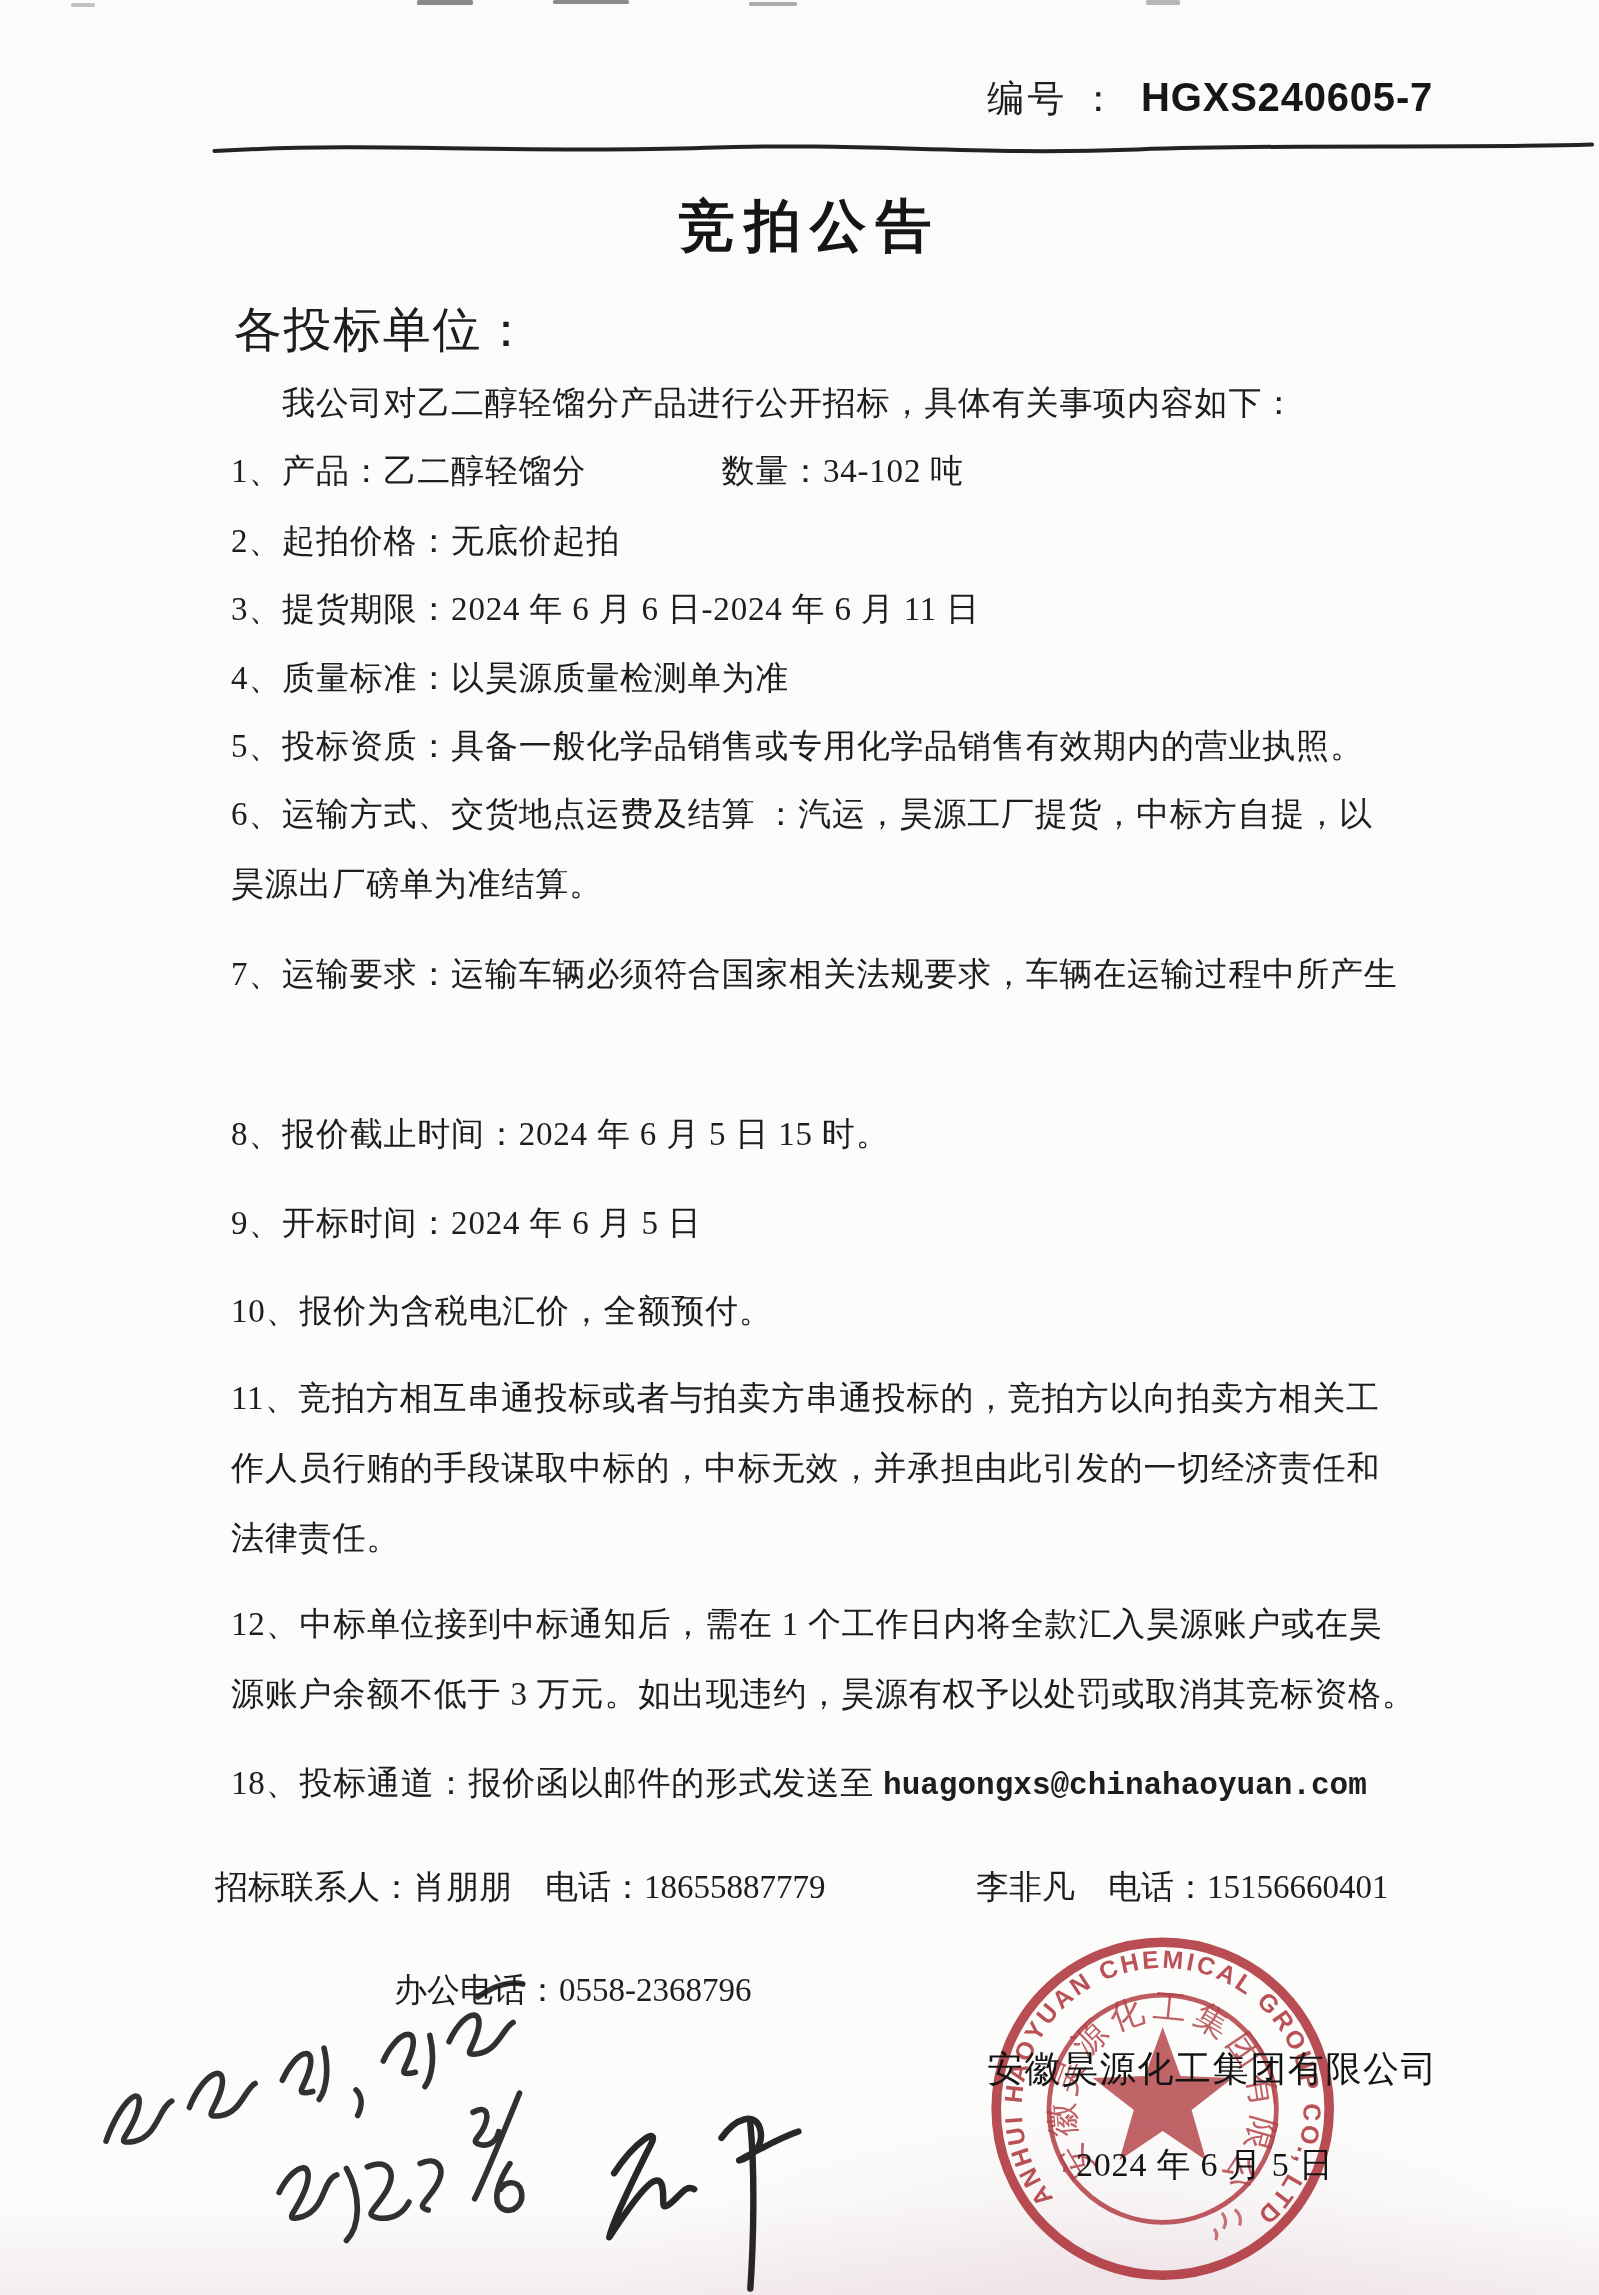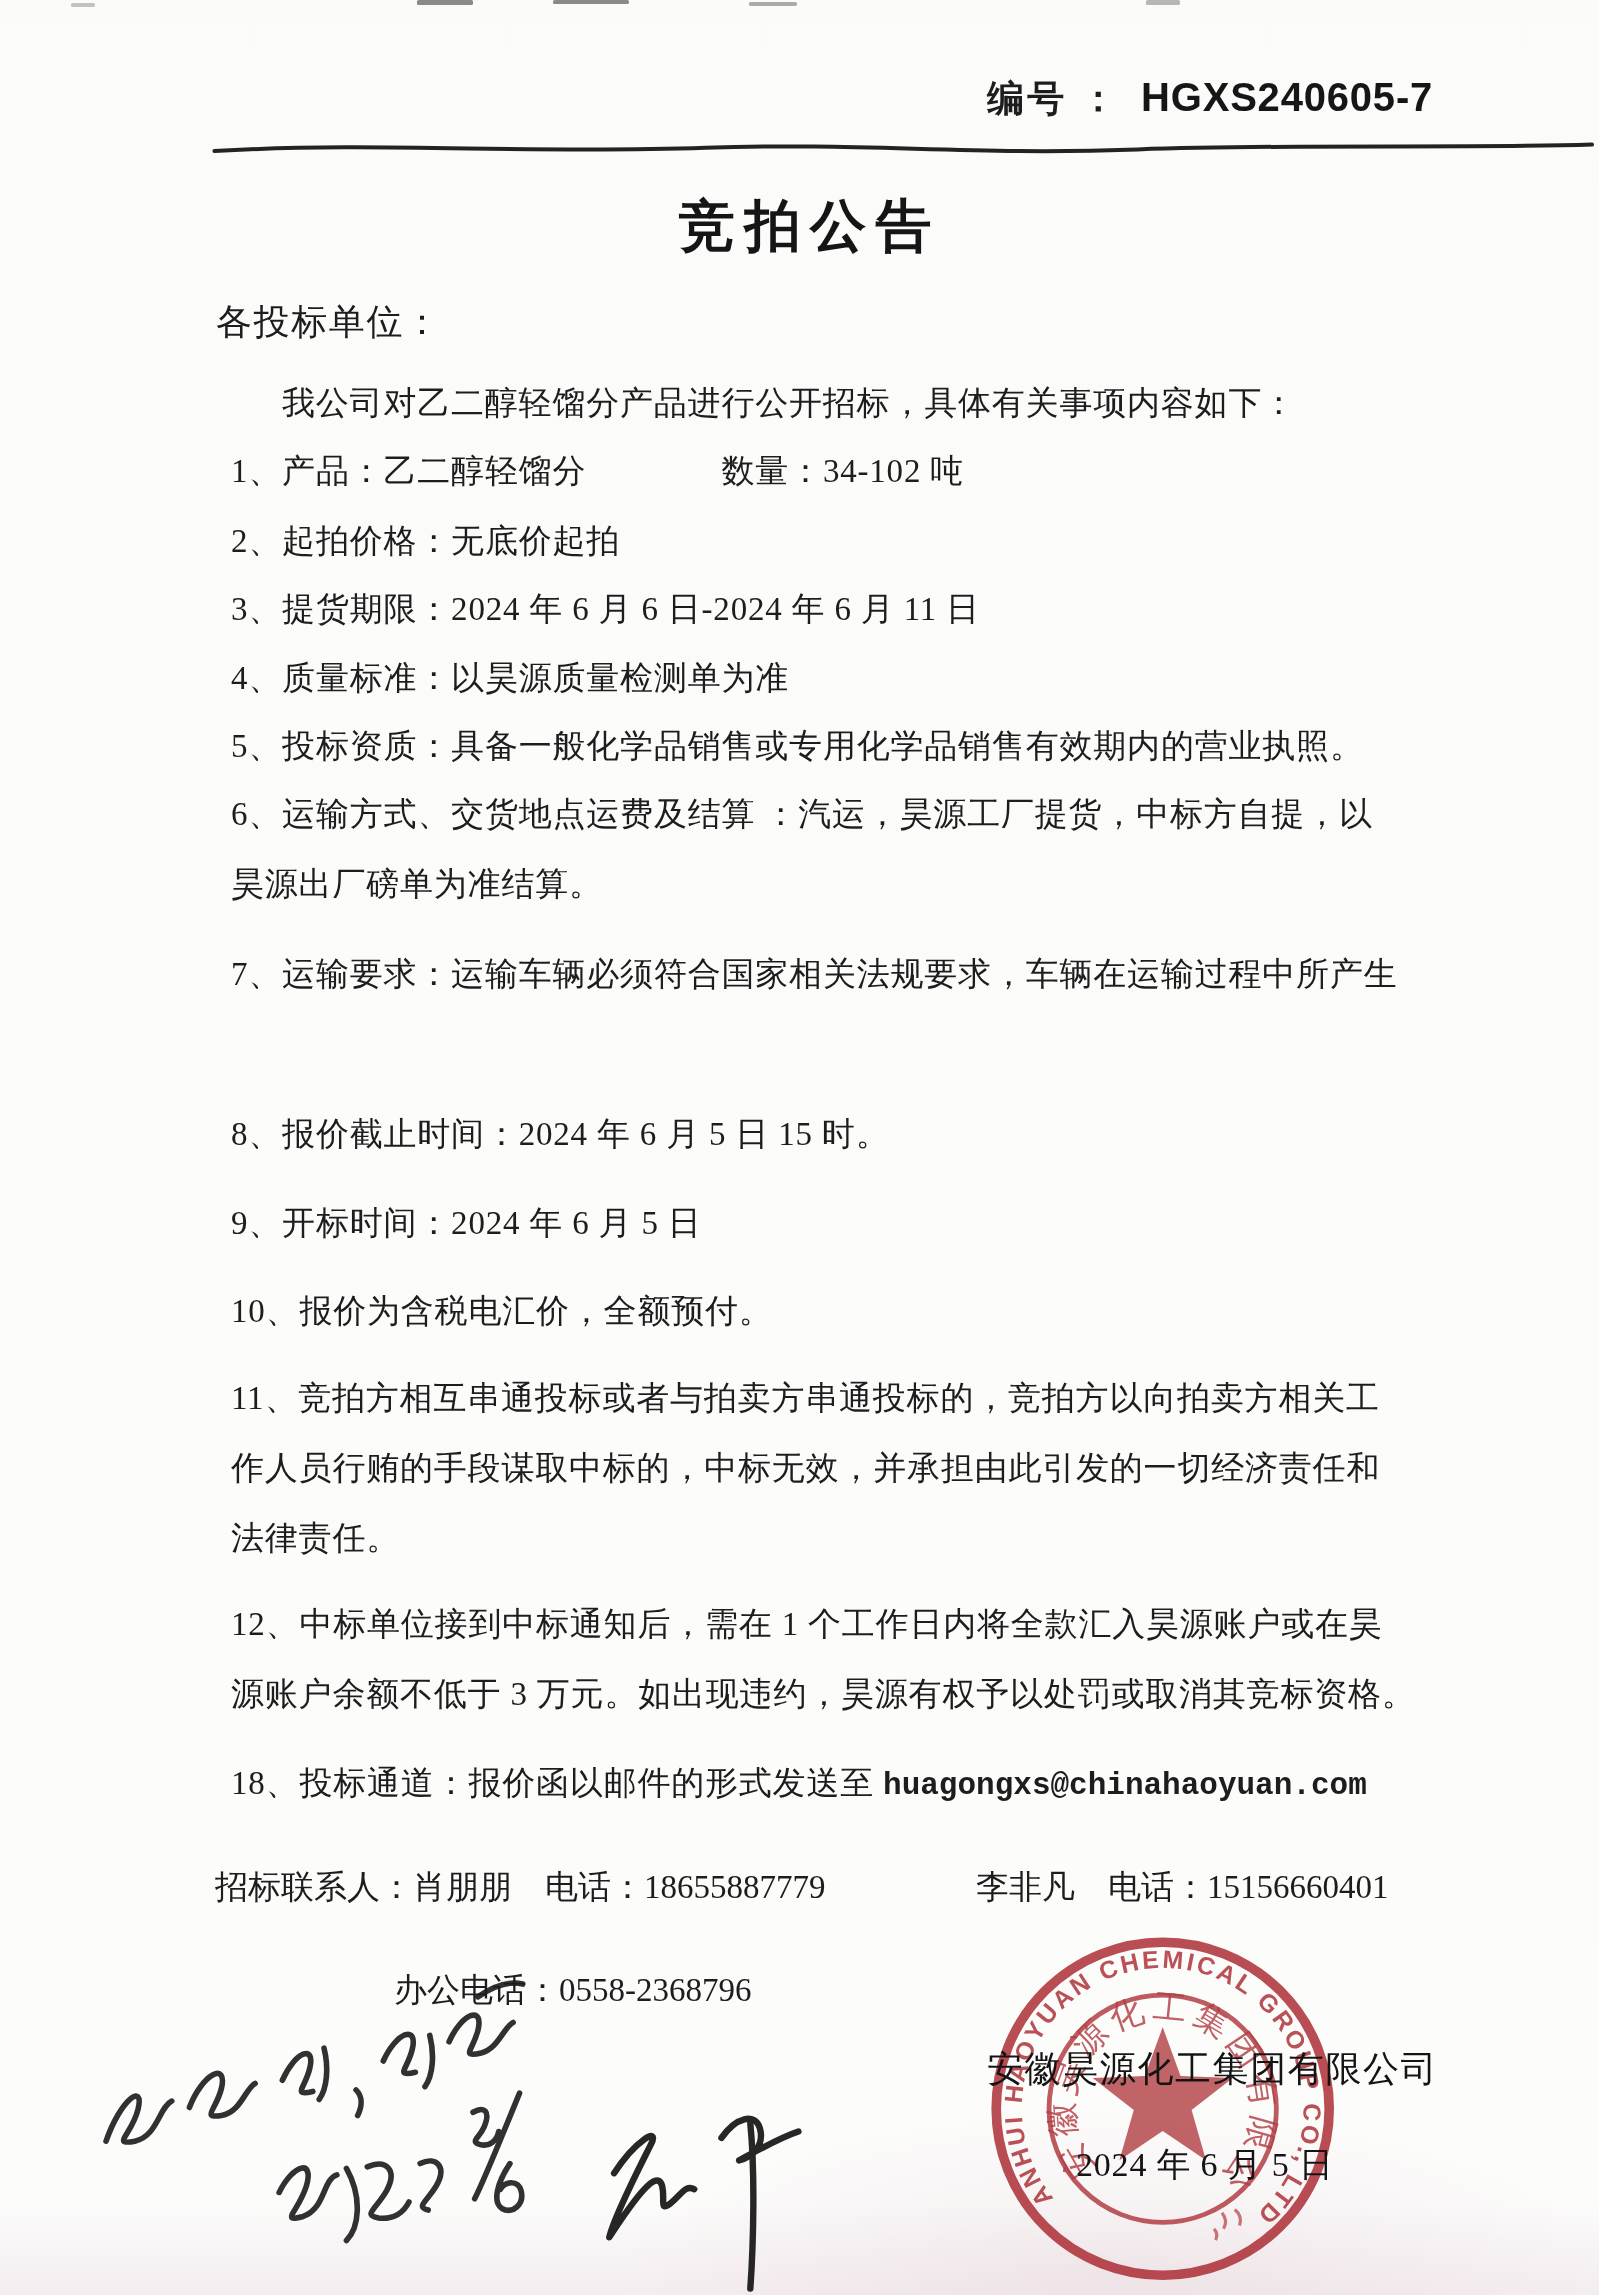--- a/index.html
+++ b/index.html
@@ -12,27 +12,27 @@
       linear-gradient(to bottom, #fbfbfa 0%, #fcfcfb 96%, #f4edef 100%);
     overflow:hidden;
     font-family:"Liberation Serif", serif;
     color:#1d1d1d;
   }
   .artifact{position:absolute;background:rgba(45,45,45,.55);border-radius:1.6px;}
   .hdr{
     position:absolute;top:74px;left:987px;
     display:flex;align-items:baseline;gap:21px;white-space:nowrap;
   }
-  .hdr .lbl{font-size:37px;font-weight:700;letter-spacing:3.2px;}
+  .hdr .lbl{font-size:37px;font-weight:400;letter-spacing:3.2px;}
   .hdr .code{font-family:"Liberation Sans",sans-serif;font-size:40px;font-weight:700;letter-spacing:0.8px;color:#161616;}
   .title{
     position:absolute;top:189px;left:0;right:0;
     text-align:center;font-size:56px;font-weight:700;letter-spacing:9.6px;color:#151515;margin-left:20px;
   }
-  .salutation{position:absolute;top:298px;left:216px;font-size:36px;letter-spacing:1.6px;}
+  .salutation{position:absolute;top:298px;left:234px;font-size:48px;letter-spacing:1.6px;}
   .intro{position:absolute;top:381px;left:282px;font-size:33px;letter-spacing:0.8px;white-space:nowrap;}
   .ln{position:absolute;left:231px;font-size:33px;letter-spacing:0.8px;white-space:nowrap;}
   .email{font-family:"Liberation Mono",monospace;font-size:31px;font-weight:700;letter-spacing:0;}
   .contact-left{position:absolute;top:1865px;left:215px;font-size:33px;white-space:nowrap;}
   .contact-right{position:absolute;top:1865px;left:976px;font-size:33px;white-space:nowrap;}
   .office{position:absolute;top:1968px;left:394px;font-size:33px;white-space:nowrap;}
   .company{position:absolute;top:2045px;left:987px;font-size:36px;letter-spacing:1.6px;white-space:nowrap;color:#141414;}
   .date{position:absolute;top:2142px;left:1076px;font-size:34px;letter-spacing:0.8px;white-space:nowrap;color:#141414;}
   svg{position:absolute;left:0;top:0;}
   .nopointer{pointer-events:none;}

